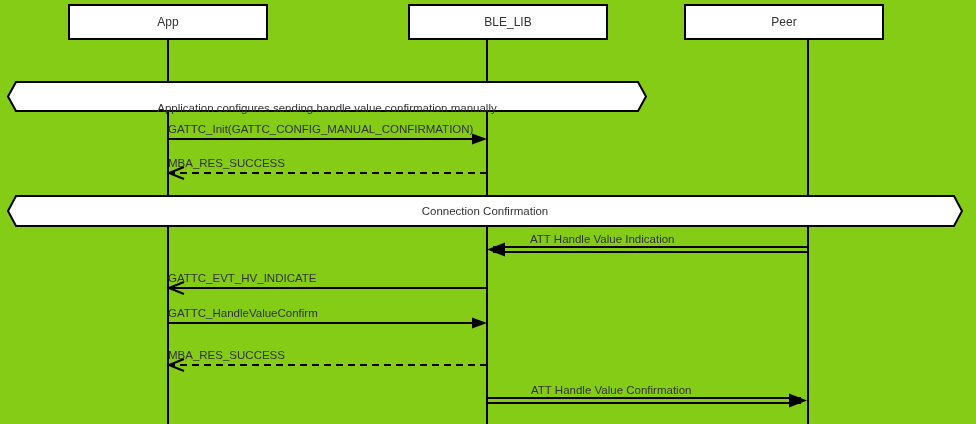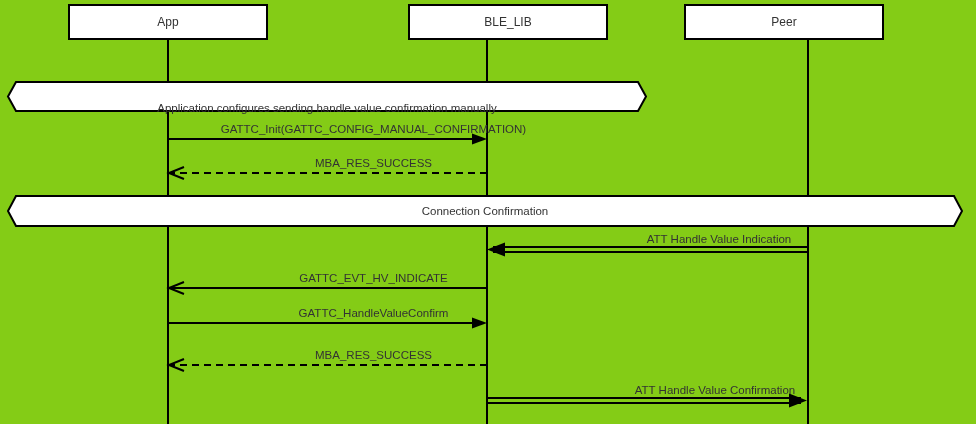--- a/index.html
+++ b/index.html
@@ -28,26 +28,24 @@
   .note-label {
     position: absolute;
     display: flex;
     align-items: center;
     justify-content: center;
     font-size: 11.5px;
     pointer-events: none;
   }
   .msg-label {
     position: absolute;
-    text-align: center;
     font-size: 11.5px;
     line-height: 13px;
     white-space: nowrap;
     pointer-events: none;
-    margin-left: 46px;
   }
 </style>
 </head>
 <body>
 
 <div class="canvas">
 
   <svg class="svg-layer" width="976" height="424" viewBox="0 0 976 424">
 
     <line x1="168" y1="40" x2="168" y2="424" stroke="#000" stroke-width="2"></line>
@@ -104,19 +102,19 @@
   </div>
   <div class="participant" style="left:684px;">
     <span>Peer</span>
   </div>
 
   <div class="note-label" style="left:8px; top:82px; width:638px; height:29px;margin-top:11px;">Application configures sending handle value confirmation manually</div>
   <div class="note-label" style="left:8px; top:196px; width:954px; height:30px;">Connection Confirmation</div>
 
   <div class="msg-label" style="left:168px; top:123px; width:319px;">GATTC_Init(GATTC_CONFIG_MANUAL_CONFIRMATION)</div>
   <div class="msg-label" style="left:168px; top:157px; width:319px;">MBA_RES_SUCCESS</div>
-  <div class="msg-label" style="left:487px; top:233px; width:372px;">ATT Handle Value Indication</div>
+  <div class="msg-label" style="left:487px; top:233px; width:372px;padding-left:43px;">ATT Handle Value Indication</div>
   <div class="msg-label" style="left:168px; top:272px; width:319px;">GATTC_EVT_HV_INDICATE</div>
   <div class="msg-label" style="left:168px; top:307px; width:319px;">GATTC_HandleValueConfirm</div>
   <div class="msg-label" style="left:168px; top:349px; width:319px;">MBA_RES_SUCCESS</div>
   <div class="msg-label" style="left:487px; top:384px; width:320px;padding-left:44px;">ATT Handle Value Confirmation</div>
 
 </div>
 
 </body></html>

